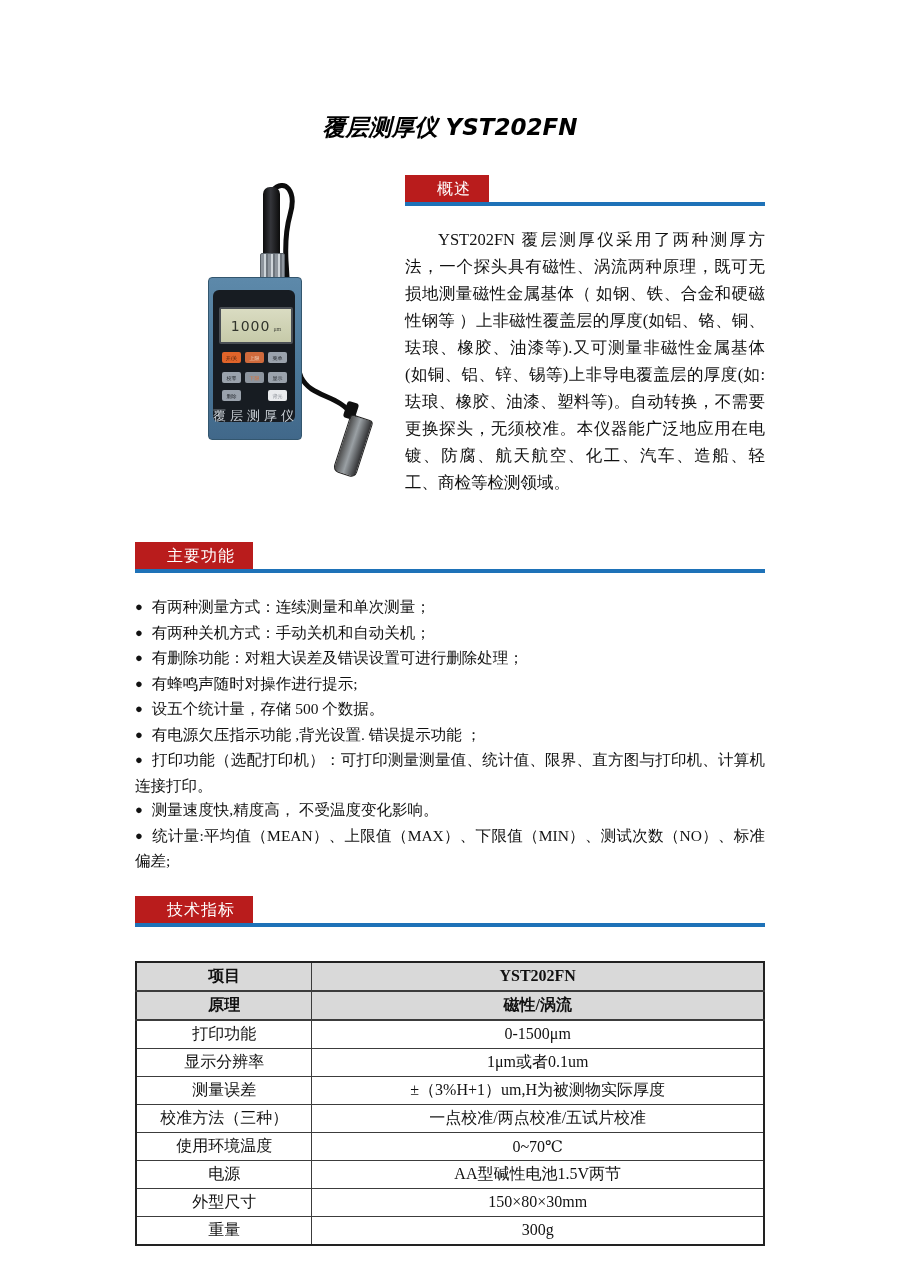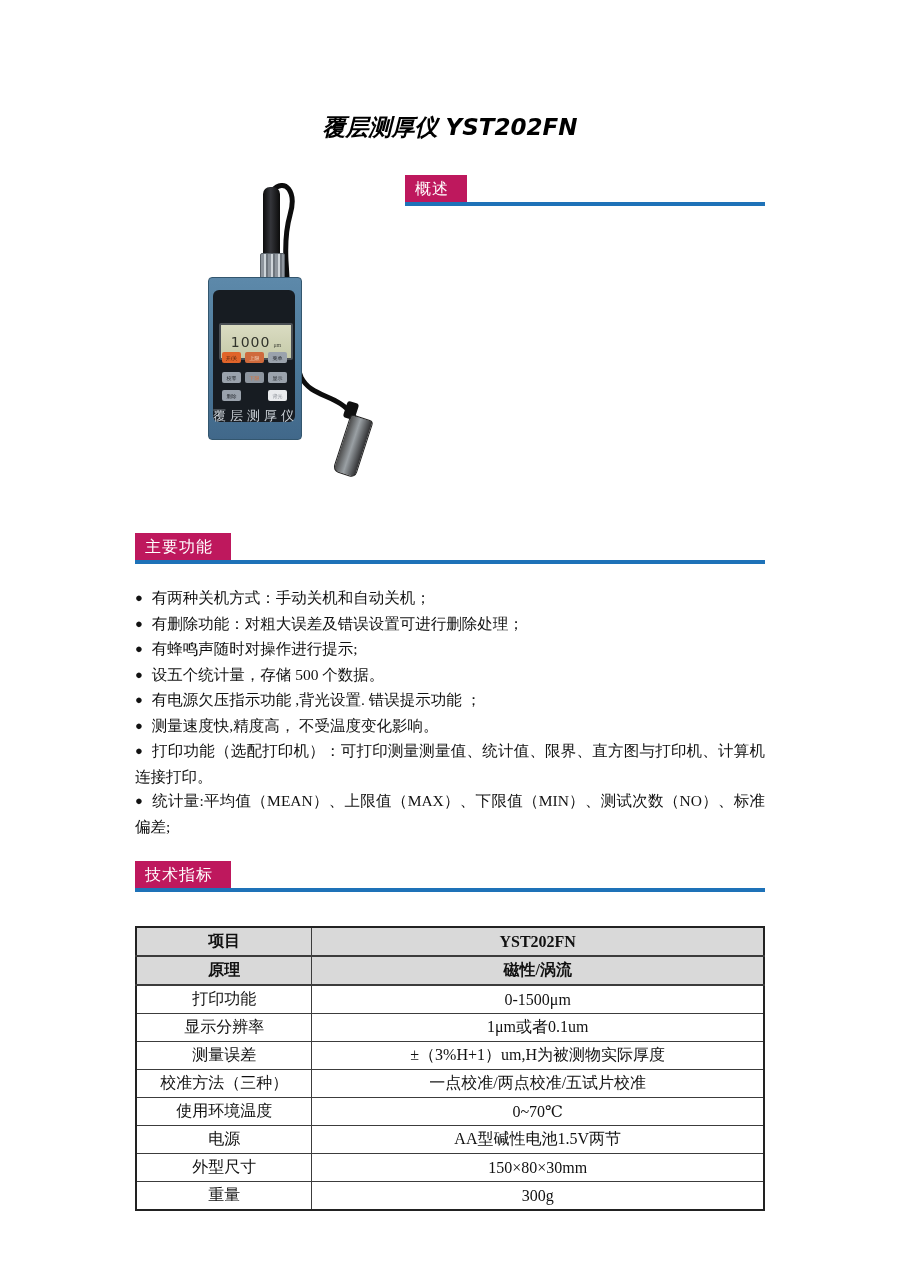--- a/index.html
+++ b/index.html
@@ -13,22 +13,22 @@
     text-align:center;font-family:"DejaVu Sans","Liberation Sans",sans-serif;
     font-weight:bold;font-size:23px;margin:0 0 32px 0;color:#000;font-style:italic;
   }
   .top-row{display:flex;margin:0 135px;}
   .device-area{width:270px;height:312px;position:relative;flex:none;}
   .overview-col{flex:1;}
 
   
   .section-head{border-bottom:4px solid #1e72b8;line-height:0;}
   .section-head .tab{
-    display:inline-block;background:#be185d;color:#fff;
-    font-size:16px;line-height:1;padding:6px 18px 5px 10px;letter-spacing:1px;
+    display:inline-block;background:#b91c1c;color:#fff;
+    font-size:16px;line-height:1;padding:6px 18px 5px 32px;letter-spacing:1px;
     font-family:"Liberation Serif","DejaVu Serif",serif;
   }
   .overview-col .section-head{margin-top:0;}
 
   .overview-text{
     margin:20px 0 0 0;font-size:16.5px;line-height:27px;text-align:justify;
     text-indent:33px;color:#111;
   }
 
   .features-section{margin:46px 135px 0 135px;}
@@ -55,21 +55,21 @@
   .dev-body{
     position:absolute;left:73px;top:102px;width:92px;height:161px;
     background:linear-gradient(180deg,#5d89aa 0%,#4b7899 55%,#41688a 100%);
     border:1px solid #33566e;border-radius:4px;
   }
   .dev-panel{
     position:absolute;left:78px;top:115px;width:82px;height:132px;
     background:#171c22;border-radius:6px;
   }
   .dev-lcd{
-    position:absolute;left:84px;top:148px;width:70px;height:33px;
+    position:absolute;left:84px;top:132px;width:70px;height:33px;
     background:linear-gradient(180deg,#dadcc2,#c6caa9);
     border:2px solid #4a4f55;border-radius:2px;
     display:flex;align-items:center;justify-content:center;
   }
   .dev-lcd .val{
     font-family:"DejaVu Sans","Liberation Sans",sans-serif;
     font-size:14px;color:#31342c;letter-spacing:1px;
   }
   .dev-lcd .unit{font-size:6px;color:#4a4d42;margin-left:3px;margin-top:6px;}
   .dev-btn{
@@ -140,35 +140,37 @@
       <div class="dev-btn b-white" style="left:133px;top:215px;">背光</div>
       <div class="dev-label">覆层测厚仪</div>
       <div class="probe-cap"></div>
       <div class="probe-body"></div>
     </div>
 
     <div class="overview-col">
       <div class="section-head">
         <span class="tab">概述</span>
       </div>
+      <p class="overview-text">YST202FN 覆层测厚仪采用了两种测厚方法，一个探头具有磁性、涡流两种原理，既可无损地测量磁性金属基体（ 如钢、铁、合金和硬磁性钢等 ）上非磁性覆盖层的厚度(如铝、铬、铜、珐琅、橡胶、油漆等).又可测量非磁性金属基体(如铜、铝、锌、锡等)上非导电覆盖层的厚度(如:珐琅、橡胶、油漆、塑料等)。自动转换，不需要更换探头，无须校准。本仪器能广泛地应用在电镀、防腐、航天航空、化工、汽车、造船、轻工、商检等检测领域。</p>
     </div>
   </div>
 
   <div class="features-section">
     <div class="section-head">
       <span class="tab">主要功能</span>
     </div>
     <div class="features-list">
+      <p><span class="bullet">●</span><span>有两种测量方式：连续测量和单次测量；</span></p>
       <p><span class="bullet">●</span><span>有两种关机方式：手动关机和自动关机；</span></p>
       <p><span class="bullet">●</span><span>有删除功能：对粗大误差及错误设置可进行删除处理；</span></p>
       <p><span class="bullet">●</span><span>有蜂鸣声随时对操作进行提示;</span></p>
       <p><span class="bullet">●</span><span>设五个统计量，存储 500 个数据。</span></p>
       <p><span class="bullet">●</span><span>有电源欠压指示功能 ,背光设置. 错误提示功能 ；</span></p>
+      <p><span class="bullet">●</span><span>打印功能（选配打印机）：可打印测量测量值、统计值、限界、直方图与打印机、计算机连接打印。</span></p>
       <p><span class="bullet">●</span><span>测量速度快,精度高， 不受温度变化影响。</span></p>
-      <p><span class="bullet">●</span><span>打印功能（选配打印机）：可打印测量测量值、统计值、限界、直方图与打印机、计算机连接打印。</span></p>
       <p><span class="bullet">●</span><span>统计量:平均值（MEAN）、上限值（MAX）、下限值（MIN）、测试次数（NO）、标准偏差;</span></p>
     </div>
   </div>
 
   <div class="specs-section">
     <div class="section-head">
       <span class="tab">技术指标</span>
     </div>
     <table class="specs">
       <tbody>

